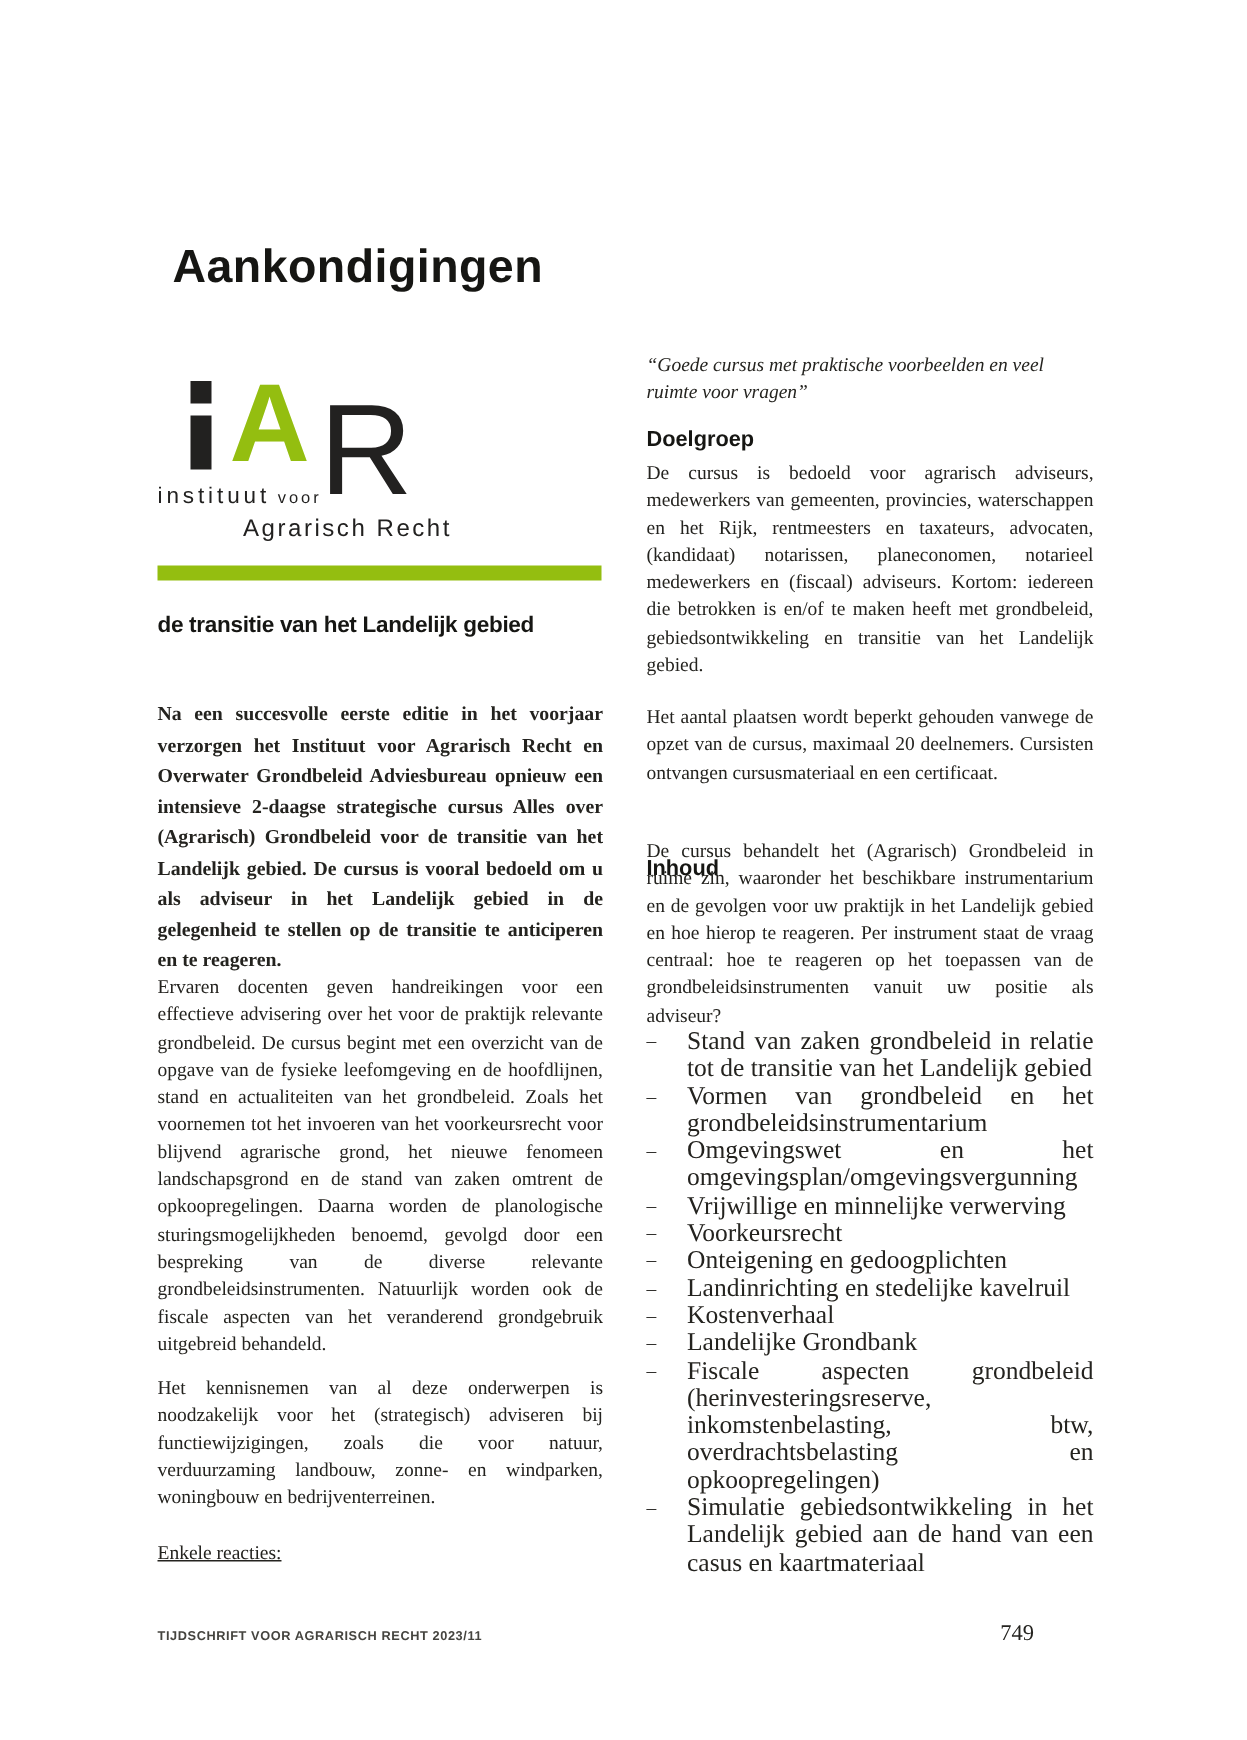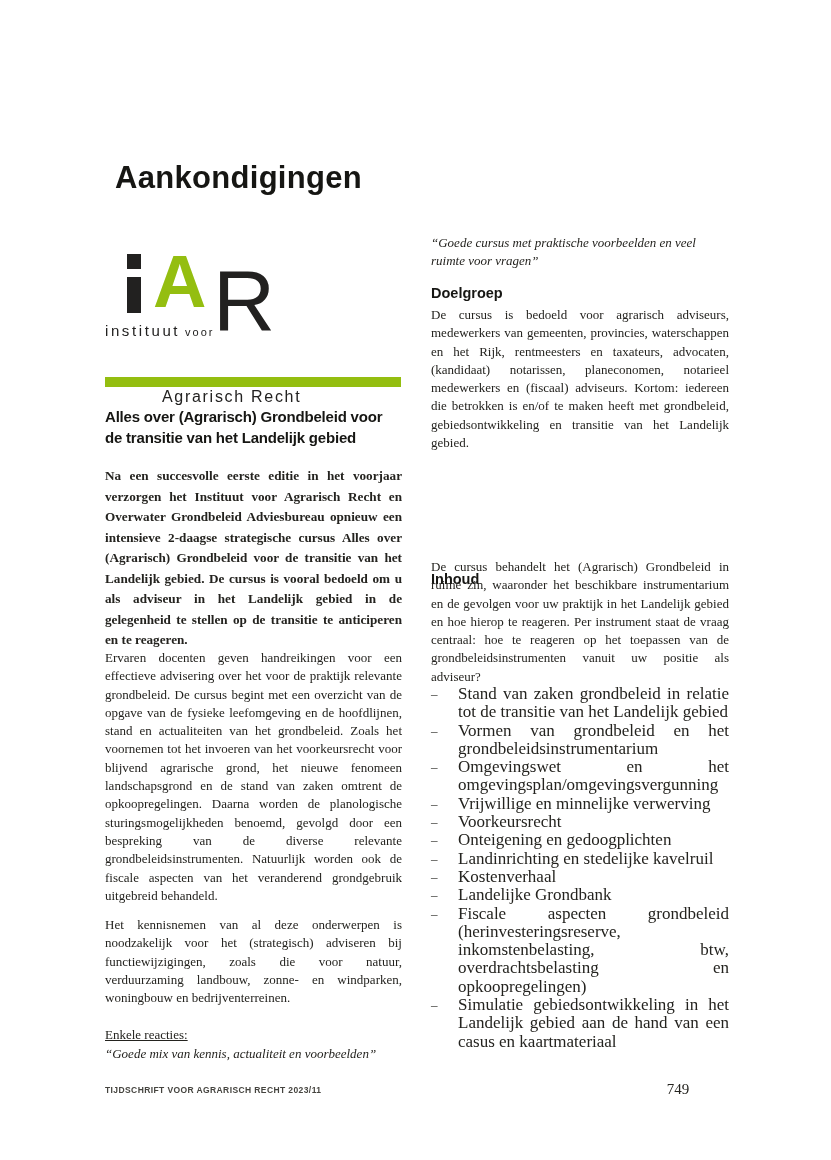--- a/index.html
+++ b/index.html
@@ -18,21 +18,21 @@
   .logo .i-dot  { position:absolute; left:22px; top:16px; width:14px; height:15px; background:#222120; }
   .logo .i-stem { position:absolute; left:22px; top:39px; width:14px; height:36px; background:#222120; }
   .logo .letter { position:absolute; font-family:"Liberation Sans", sans-serif; line-height:1; }
   .logo .letter-a { left:48px; top:7px;  font-size:74px; font-weight:bold; color:#94be10; }
   .logo .letter-r { left:108px; top:19px; font-size:86px; font-weight:normal; color:#222120; }
   .logo .tagline { position:absolute; left:0; top:84px; white-space:nowrap;
     font-family:"Liberation Sans", sans-serif; color:#222120; }
   .logo .tagline-main  { font-size:15px; letter-spacing:2.6px; }
   .logo .tagline-small { font-size:11px; letter-spacing:2px; margin-left:5px; }
   .logo .name-line { position:absolute; left:57px; top:106px; white-space:nowrap;
-    font-family:"Liberation Sans", sans-serif; font-size:16px; letter-spacing:1.7px; color:#222120;margin-top:44px; }
+    font-family:"Liberation Sans", sans-serif; font-size:16px; letter-spacing:1.7px; color:#222120; }
 
   .green-divider { position:absolute; left:105px; top:377px; width:296px; height:10px; background:#94be10; }
 
   
   .col { position:absolute; top:0; height:828px; }
   .col-left  { left:105px; width:297px; }
   .col-right { left:431px; width:298px; }
   .col > div { position:absolute; width:100%; }
 
   .article-heading { font-family:"Liberation Sans", sans-serif; font-weight:bold;
@@ -87,36 +87,35 @@
     <span class="letter letter-a">A</span>
     <span class="letter letter-r">R</span>
     <span class="tagline"><span class="tagline-main">instituut</span><span class="tagline-small">voor</span></span>
     <span class="name-line">Agrarisch Recht</span>
   </div>
 
   <div class="green-divider"></div>
 
   <div class="col col-left">
     <div class="article-heading pos-heading">
-      <div>Alles over (Agrarisch) Grondbeleid voor</div>
       <div>de transitie van het Landelijk gebied</div>
     </div>
     <div class="intro-text pos-intro">Na een succesvolle eerste editie in het voorjaar verzorgen het Instituut voor Agrarisch Recht en Overwater Grondbeleid Adviesbureau opnieuw een intensieve 2-daagse strategische cursus Alles over (Agrarisch) Grondbeleid voor de transitie van het Landelijk gebied. De cursus is vooral bedoeld om u als adviseur in het Landelijk gebied in de gelegenheid te stellen op de transitie te anticiperen en te reageren.</div>
     <div class="body-text pos-para1">Ervaren docenten geven handreikingen voor een effectieve advisering over het voor de praktijk relevante grondbeleid. De cursus begint met een overzicht van de opgave van de fysieke leefomgeving en de hoofdlijnen, stand en actualiteiten van het grondbeleid. Zoals het voornemen tot het invoeren van het voorkeursrecht voor blijvend agrarische grond, het nieuwe fenomeen landschapsgrond en de stand van zaken omtrent de opkoopregelingen. Daarna worden de planologische sturingsmogelijkheden benoemd, gevolgd door een bespreking van de diverse relevante grondbeleidsinstrumenten. Natuurlijk worden ook de fiscale aspecten van het veranderend grondgebruik uitgebreid behandeld.</div>
     <div class="body-text pos-para2">Het kennisnemen van al deze onderwerpen is noodzakelijk voor het (strategisch) adviseren bij functiewijzigingen, zoals die voor natuur, verduurzaming landbouw, zonne- en windparken, woningbouw en bedrijventerreinen.</div>
     <div class="reactions-label pos-rlabel">Enkele reacties:</div>
-    <div class="quote-text pos-rquote1">“Goede mix van kennis, actualiteit en voorbeelden”</div>
   </div>
 
   <div class="col col-right">
     <div class="quote-text pos-rquote2">“Goede cursus met praktische voorbeelden en veel ruimte voor vragen”</div>
 
     <div class="sub-heading pos-doelg-h">Doelgroep</div>
     <div class="body-text pos-doelg-t">De cursus is bedoeld voor agrarisch adviseurs, medewerkers van gemeenten, provincies, waterschappen en het Rijk, rentmeesters en taxateurs, advocaten, (kandidaat) notarissen, planeconomen, notarieel medewerkers en (fiscaal) adviseurs. Kortom: iedereen die betrokken is en/of te maken heeft met grondbeleid, gebiedsontwikkeling en transitie van het Landelijk gebied.</div>
 
+    <div class="body-text pos-capacity">Het aantal plaatsen wordt beperkt gehouden vanwege de opzet van de cursus, maximaal 20 deelnemers. Cursisten ontvangen cursusmateriaal en een certificaat.</div>
 
     <div class="sub-heading pos-inhoud-h">Inhoud</div>
     <div class="body-text pos-inhoud-t">De cursus behandelt het (Agrarisch) Grondbeleid in ruime zin, waaronder het beschikbare instrumentarium en de gevolgen voor uw praktijk in het Landelijk gebied en hoe hierop te reageren. Per instrument staat de vraag centraal: hoe te reageren op het toepassen van de grondbeleidsinstrumenten vanuit uw positie als adviseur?</div>
 
     <div class="pos-topics">
       <div class="topic-item">
           <span class="topic-dash">–</span>
           <span class="topic-text">Stand van zaken grondbeleid in relatie tot de transitie van het Landelijk gebied</span>
         </div>
       <div class="topic-item">

